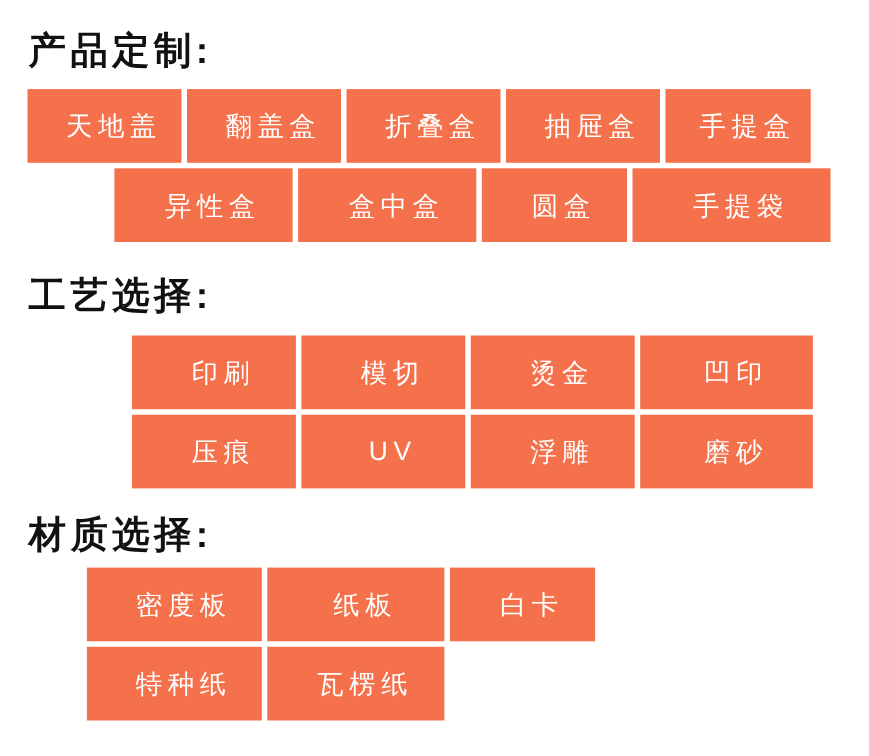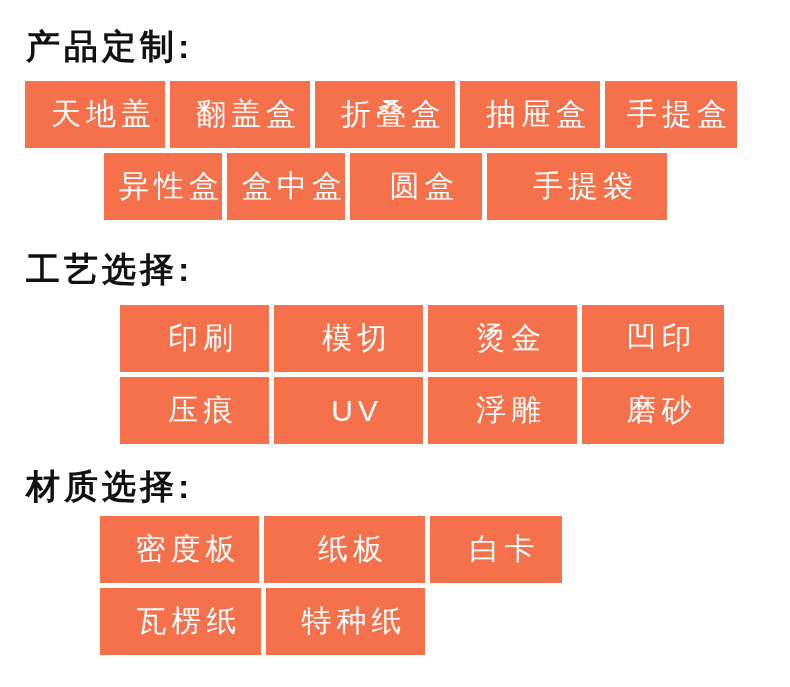--- a/index.html
+++ b/index.html
@@ -33,40 +33,40 @@
   .section-heading.h2 { margin-top: 33px; margin-bottom: 20px; }
   .section-heading.h3 { margin-top: 26px; margin-bottom: 14px; }
   .btn-row {
     display: flex;
     gap: 5px;
     margin-bottom: 5px;
   }
   .row-s1r1 { margin-left: 25px; }
   .row-s1r2 { margin-left: 104px; }
   .row-s2   { margin-left: 120px; }
-  .row-s3   { margin-left: 100px; }
+  .row-s3   { margin-left: 79px; }
   .opt-btn {
     height: 67px;
     background: var(--accent);
     color: var(--button_text);
     display: flex;
     align-items: center;
     justify-content: center;
-    font-size: 30px;
+    font-size: 24px;
     letter-spacing: 5px;
     text-indent: 5px;
     cursor: pointer;
     user-select: none;
     white-space: nowrap;
     padding-left: 12px;
   }
   .w140 { width: 140px; }
-  .w141 { width: 118px; }
+  .w141 { width: 162px; }
   .w149 { width: 149px; }
-  .w157 { width: 142px; }
+  .w157 { width: 157px; }
   .w158 { width: 132px; }
   .w159 { width: 159px; }
   .w160 { width: 180px; }
   .w161 { width: 161px; }
 </style>
 </head>
 <body>
 
 <div class="page">
 
@@ -105,17 +105,17 @@
 
   <h2 class="section-heading h3">材质选择:</h2>
 
   <div class="btn-row row-s3">
     <div class="opt-btn w159">密度板</div>
     <div class="opt-btn w161">纸板</div>
     <div class="opt-btn w158">白卡</div>
   </div>
 
   <div class="btn-row row-s3">
+    <div class="opt-btn w159">特种纸</div>
     <div class="opt-btn w161">瓦楞纸</div>
-    <div class="opt-btn w159">特种纸</div>
   </div>
 
 </div>
 
 </body></html>

